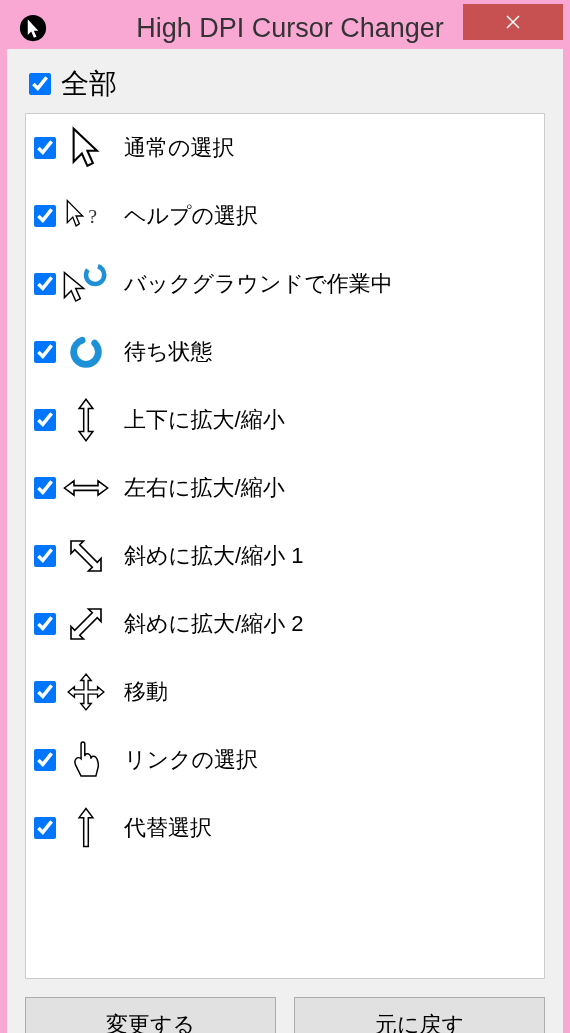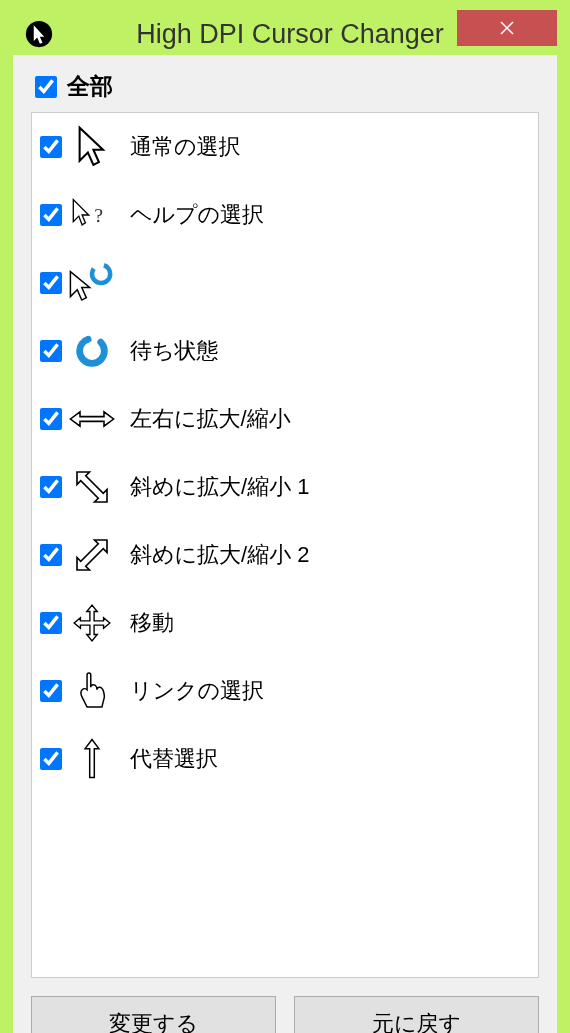--- a/index.html
+++ b/index.html
@@ -6,22 +6,22 @@
 body {
   font-family: "Meiryo", "MS PGothic", sans-serif;
   background: #5ab4e6;
   width: 570px;
   height: 1033px;
   overflow: hidden;
 }
 .window {
   width: 570px;
   height: 1033px;
-  background: #bef264;
-  padding: 13px;
+  background: #f9a8d4;
+  padding: 7px;
 }
 .titlebar {
   height: 42px;
   display: flex;
   align-items: center;
   position: relative;
 }
 .app-icon {
   width: 28px;
   height: 28px;
@@ -60,23 +60,22 @@
   align-items: center;
   gap: 10px;
   margin-bottom: 10px;
   padding-left: 4px;
 }
 .all-check input[type="checkbox"] {
   width: 22px;
   height: 22px;
 }
 .all-label {
-  font-size: 23px;
+  font-size: 28px;
   color: #000;
-  font-weight: bold;
 }
 .list {
   border: 1px solid #ccc;
   background: #fff;
   height: 866px;
 }
 .row {
   height: 68px;
   display: flex;
   align-items: center;
@@ -169,33 +168,43 @@
       </div>
 
       <div class="row">
         <input type="checkbox" checked="" style="">
         <span class="cursor-preview">
           <svg width="50" height="44" viewBox="0 0 44 36">
             <circle cx="30" cy="10" r="8" fill="none" stroke="#1e90d8" stroke-width="4" stroke-dasharray="30 10"></circle>
             <path d="M3 8 L3 30 L9 24 L13 33 L17 31 L13 22 L20 22 Z" fill="#fff" stroke="#000" stroke-width="1.3"></path>
           </svg>
         </span>
+        <span class="row-label">バックグラウンドで作業中</span>
       </div>
 
       <div class="row">
         <input type="checkbox" checked="" style="">
         <span class="cursor-preview">
           <svg width="36" height="36" viewBox="0 0 32 32">
             <circle cx="16" cy="16" r="11" fill="none" stroke="#1e90d8" stroke-width="6" stroke-dasharray="48 12" stroke-linecap="round"></circle>
           </svg>
         </span>
         <span class="row-label">待ち状態</span>
       </div>
 
 
+      <div class="row">
+        <input type="checkbox" checked="" style="">
+        <span class="cursor-preview">
+          <svg width="30" height="46" viewBox="0 0 20 40">
+            <path d="M10 2 L4 10 L8 10 L8 30 L4 30 L10 38 L16 30 L12 30 L12 10 L16 10 Z" fill="#fff" stroke="#000" stroke-width="1.3"></path>
+          </svg>
+        </span>
+        <span class="row-label">上下に拡大/縮小</span>
+      </div>
 
       <div class="row">
         <input type="checkbox" checked="" style="">
         <span class="cursor-preview">
           <svg width="48" height="26" viewBox="0 0 40 20">
             <path d="M2 10 L10 4 L10 8 L30 8 L30 4 L38 10 L30 16 L30 12 L10 12 L10 16 Z" fill="#fff" stroke="#000" stroke-width="1.3"></path>
           </svg>
         </span>
         <span class="row-label">左右に拡大/縮小</span>
       </div>

